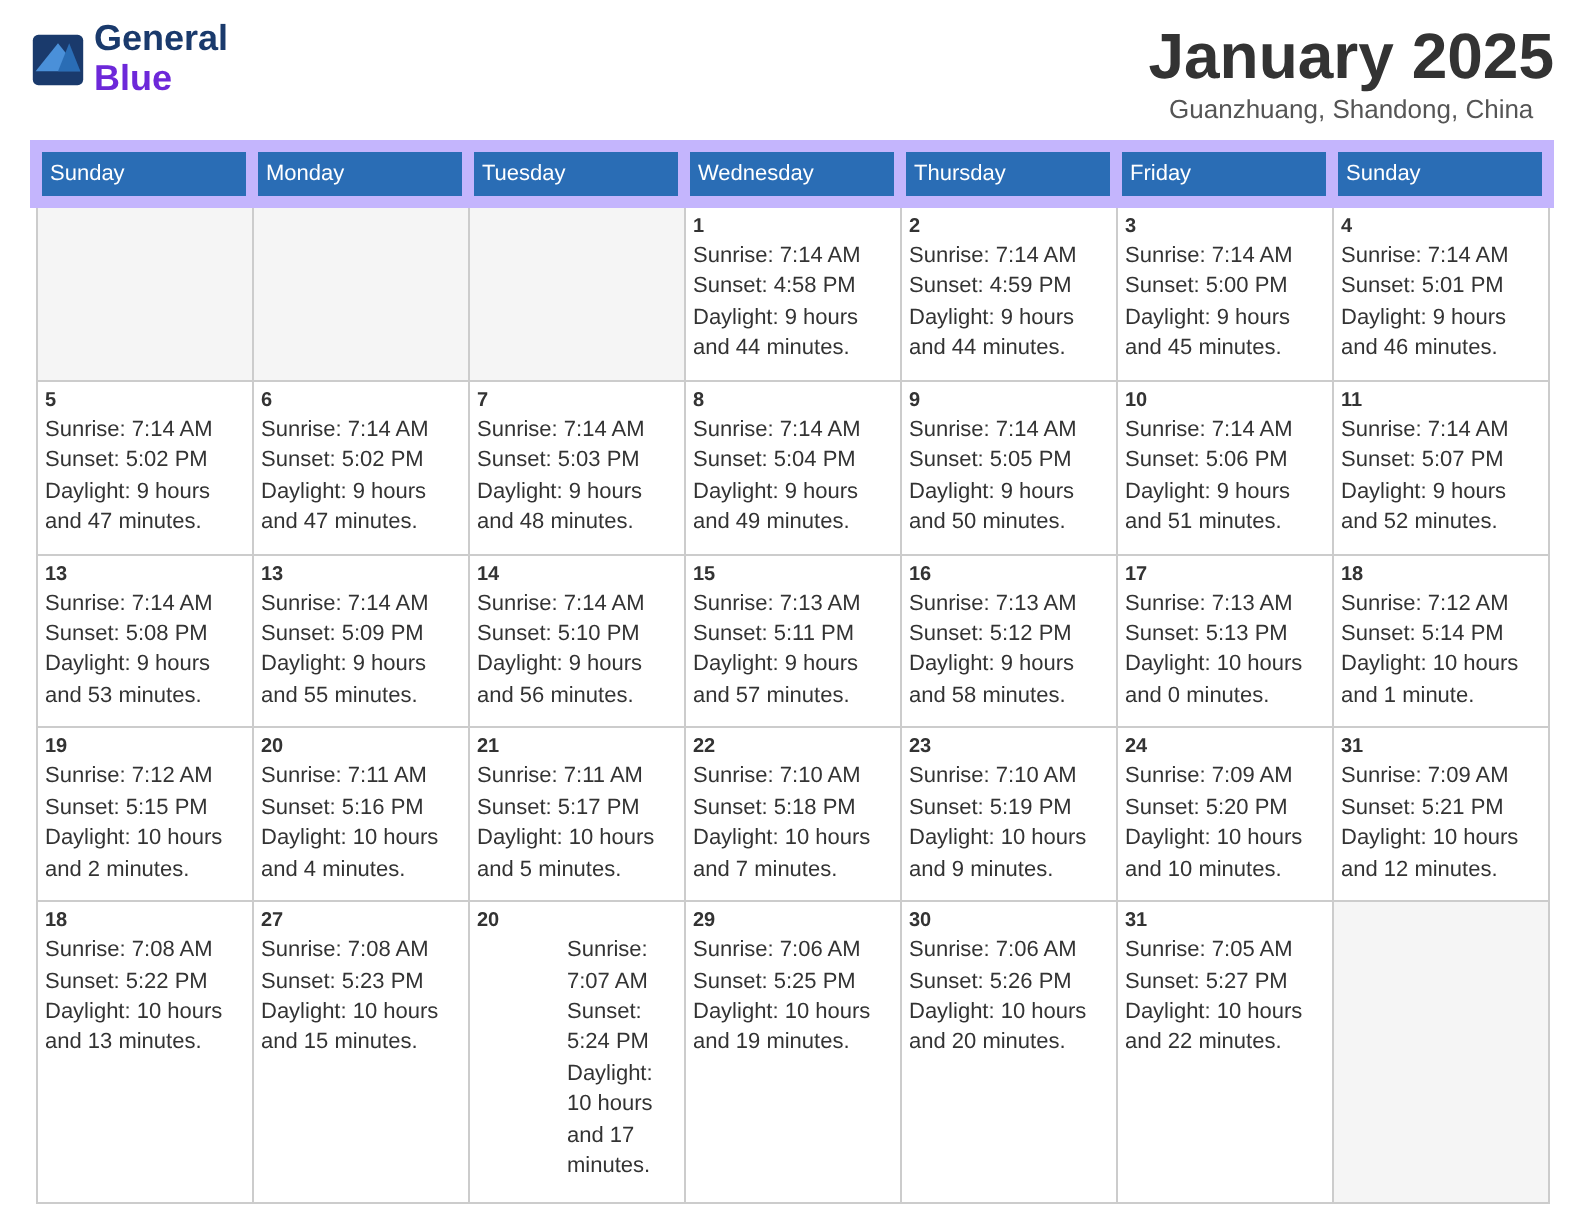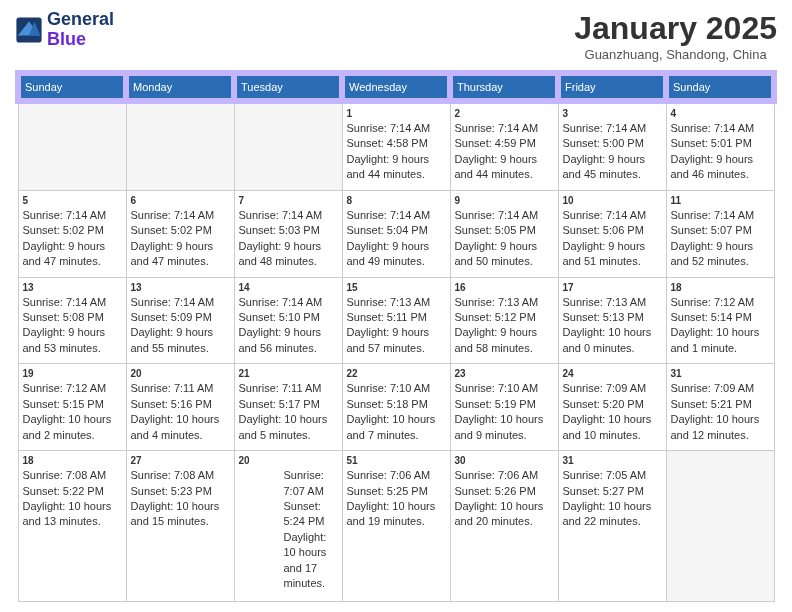--- a/index.html
+++ b/index.html
@@ -330,21 +330,21 @@
 and 15 minutes.</div>
           </td>
           <td>
             <span class="day-num">20</span>
             <div class="day-info" style="white-space: pre-line; margin-left: 45px;">Sunrise: 7:07 AM
 Sunset: 5:24 PM
 Daylight: 10 hours
 and 17 minutes.</div>
           </td>
           <td>
-            <span class="day-num">51</span>
+            <span class="day-num">29</span>
             <div class="day-info" style="white-space: pre-line;">Sunrise: 7:06 AM
 Sunset: 5:25 PM
 Daylight: 10 hours
 and 19 minutes.</div>
           </td>
           <td>
             <span class="day-num">30</span>
             <div class="day-info" style="white-space: pre-line;">Sunrise: 7:06 AM
 Sunset: 5:26 PM
 Daylight: 10 hours

